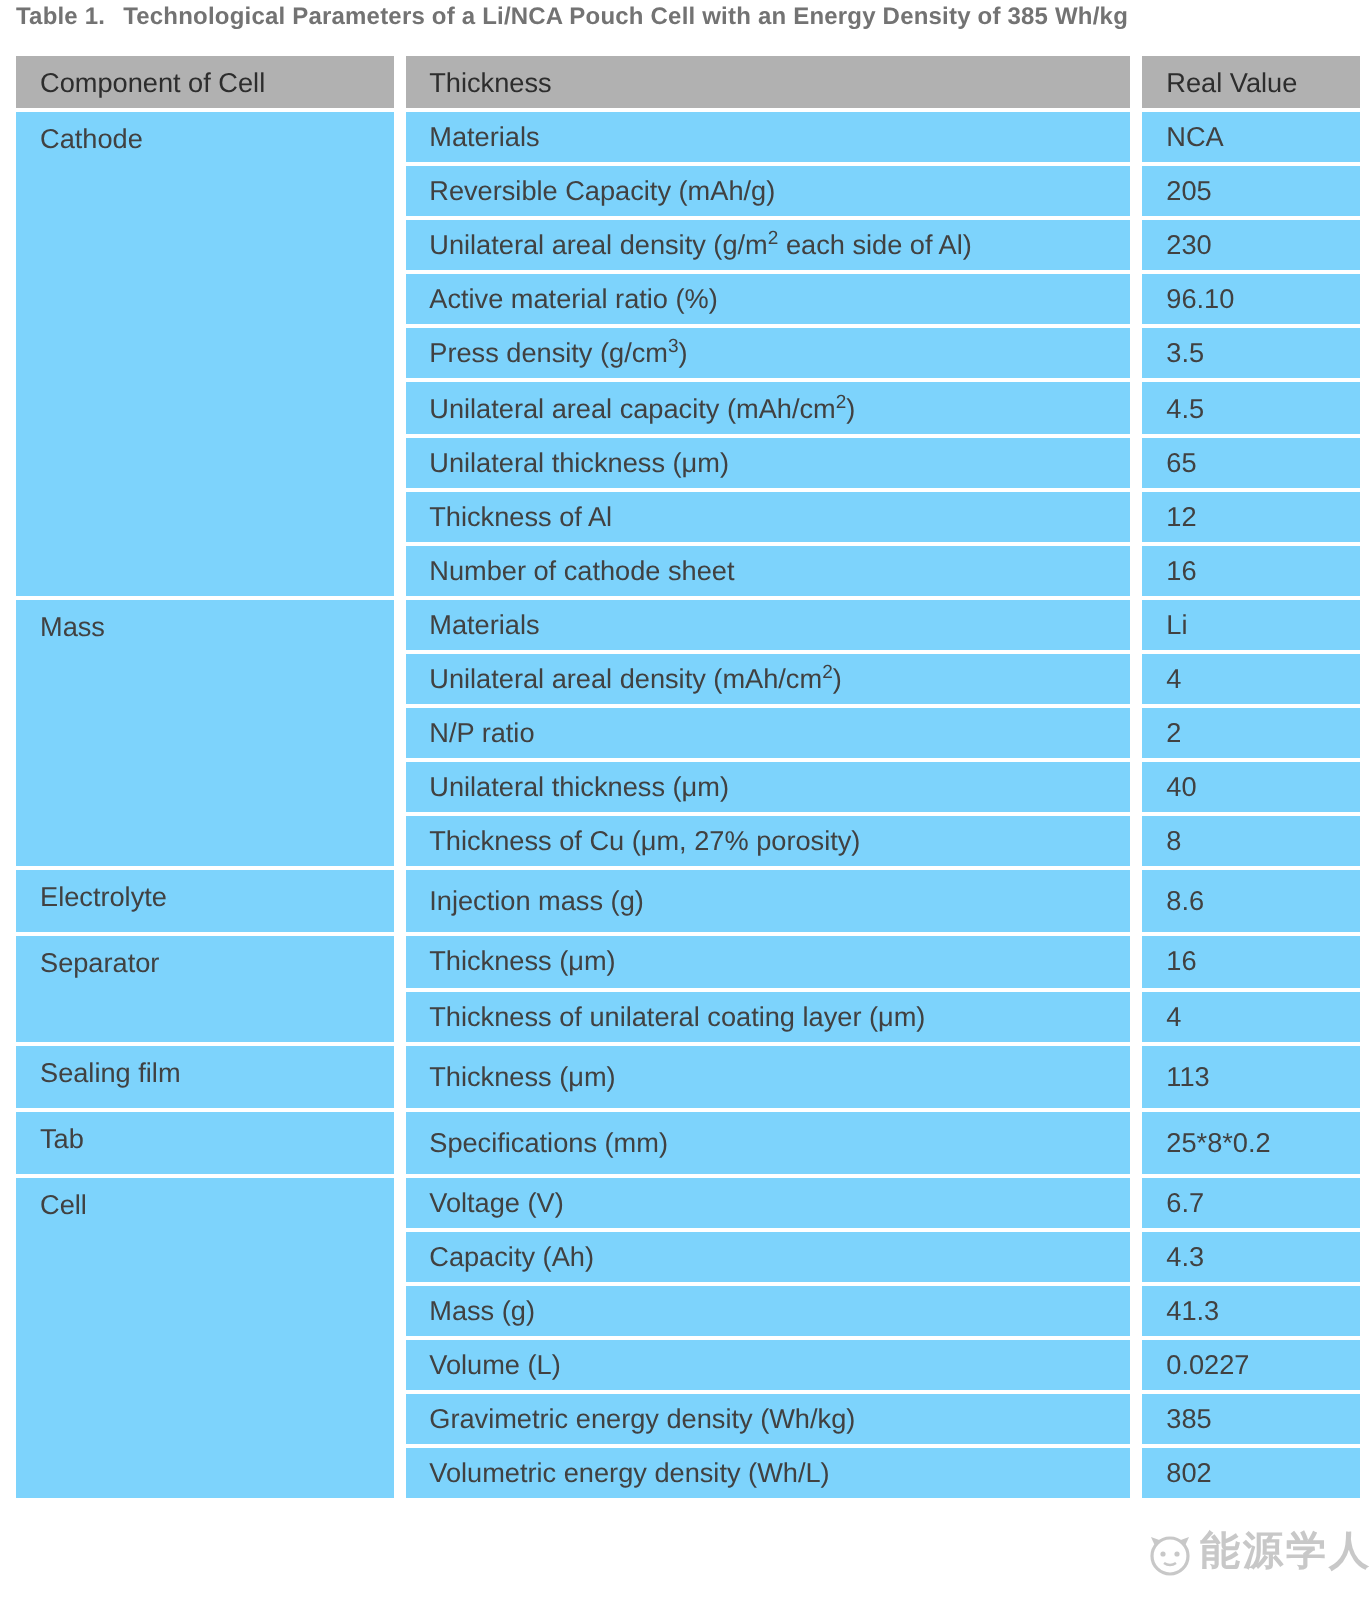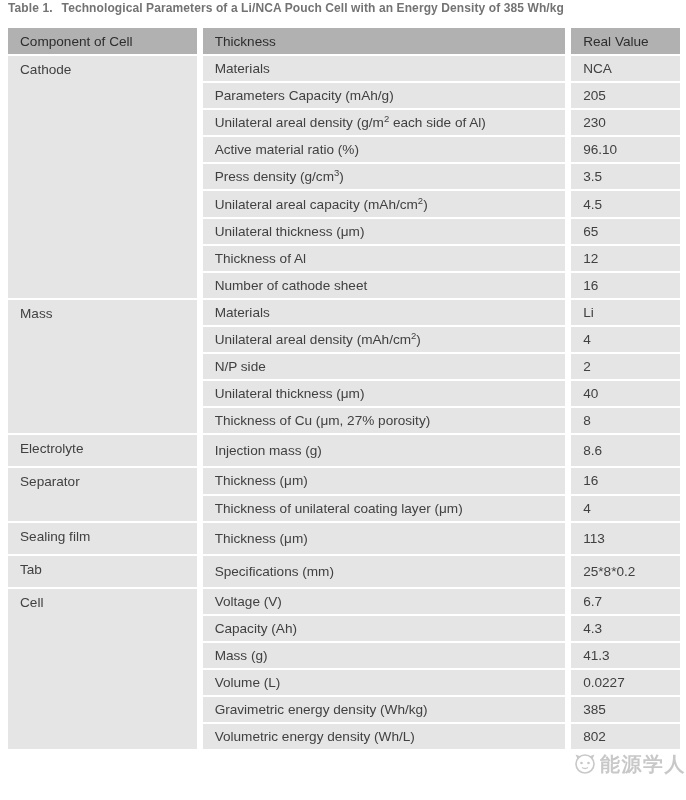--- a/index.html
+++ b/index.html
@@ -21,28 +21,28 @@
   }
   col.c1{width:189px;}
   col.c2{width:363px;}
   col.c3{width:109px;}
   th{
     background:#b1b1b1;color:#2d2d2d;font-weight:normal;
     text-align:left;font-size:13.6px;height:26px;
     padding:0 0 0 12px;vertical-align:middle;white-space:nowrap;overflow:hidden;margin-top:24px;
   }
   td{
-    background:#e5e5e5;color:#414141;font-size:13.6px;height:25.1px;
+    background:#7dd3fc;color:#414141;font-size:13.6px;height:25.1px;
     padding:0 0 0 12px;vertical-align:middle;white-space:nowrap;overflow:hidden;
   }
   td.comp{vertical-align:top;padding-top:6px;}
   sup{font-size:9.5px;line-height:0;vertical-align:5px;}
   .watermark{
     position:absolute;right:0px;top:751px;height:38px;
-    display:flex;align-items:flex-start;opacity:0.42;color:#7d7d7d;
+    display:flex;align-items:flex-end;opacity:0.42;color:#7d7d7d;
     pointer-events:none;
   }
   .wm-icon{
     width:26px;height:24px;margin-right:2px;display:inline-block;
   }
   .wm-text{
     font-size:20px;letter-spacing:1.5px;font-weight:bold;
     font-family:"DejaVu Sans", sans-serif;
   }
 </style>
@@ -66,21 +66,21 @@
       <th>Real Value</th>
     </tr>
   </thead>
   <tbody>
       <tr>
         <td class="comp" rowspan="9">Cathode</td>
         <td>Materials</td>
         <td>NCA</td>
       </tr>
       <tr>
-        <td>Parameters Capacity (mAh/g)</td>
+        <td>Reversible Capacity (mAh/g)</td>
         <td>205</td>
       </tr>
       <tr>
         <td>Unilateral areal density (g/m<sup>2</sup> each side of Al)</td>
         <td>230</td>
       </tr>
       <tr>
         <td>Active material ratio (%)</td>
         <td>96.10</td>
       </tr>
@@ -107,21 +107,21 @@
       <tr>
         <td class="comp" rowspan="5">Mass</td>
         <td>Materials</td>
         <td>Li</td>
       </tr>
       <tr>
         <td>Unilateral areal density (mAh/cm<sup>2</sup>)</td>
         <td>4</td>
       </tr>
       <tr>
-        <td>N/P side</td>
+        <td>N/P ratio</td>
         <td>2</td>
       </tr>
       <tr>
         <td>Unilateral thickness (μm)</td>
         <td>40</td>
       </tr>
       <tr>
         <td>Thickness of Cu (μm, 27% porosity)</td>
         <td>8</td>
       </tr>

